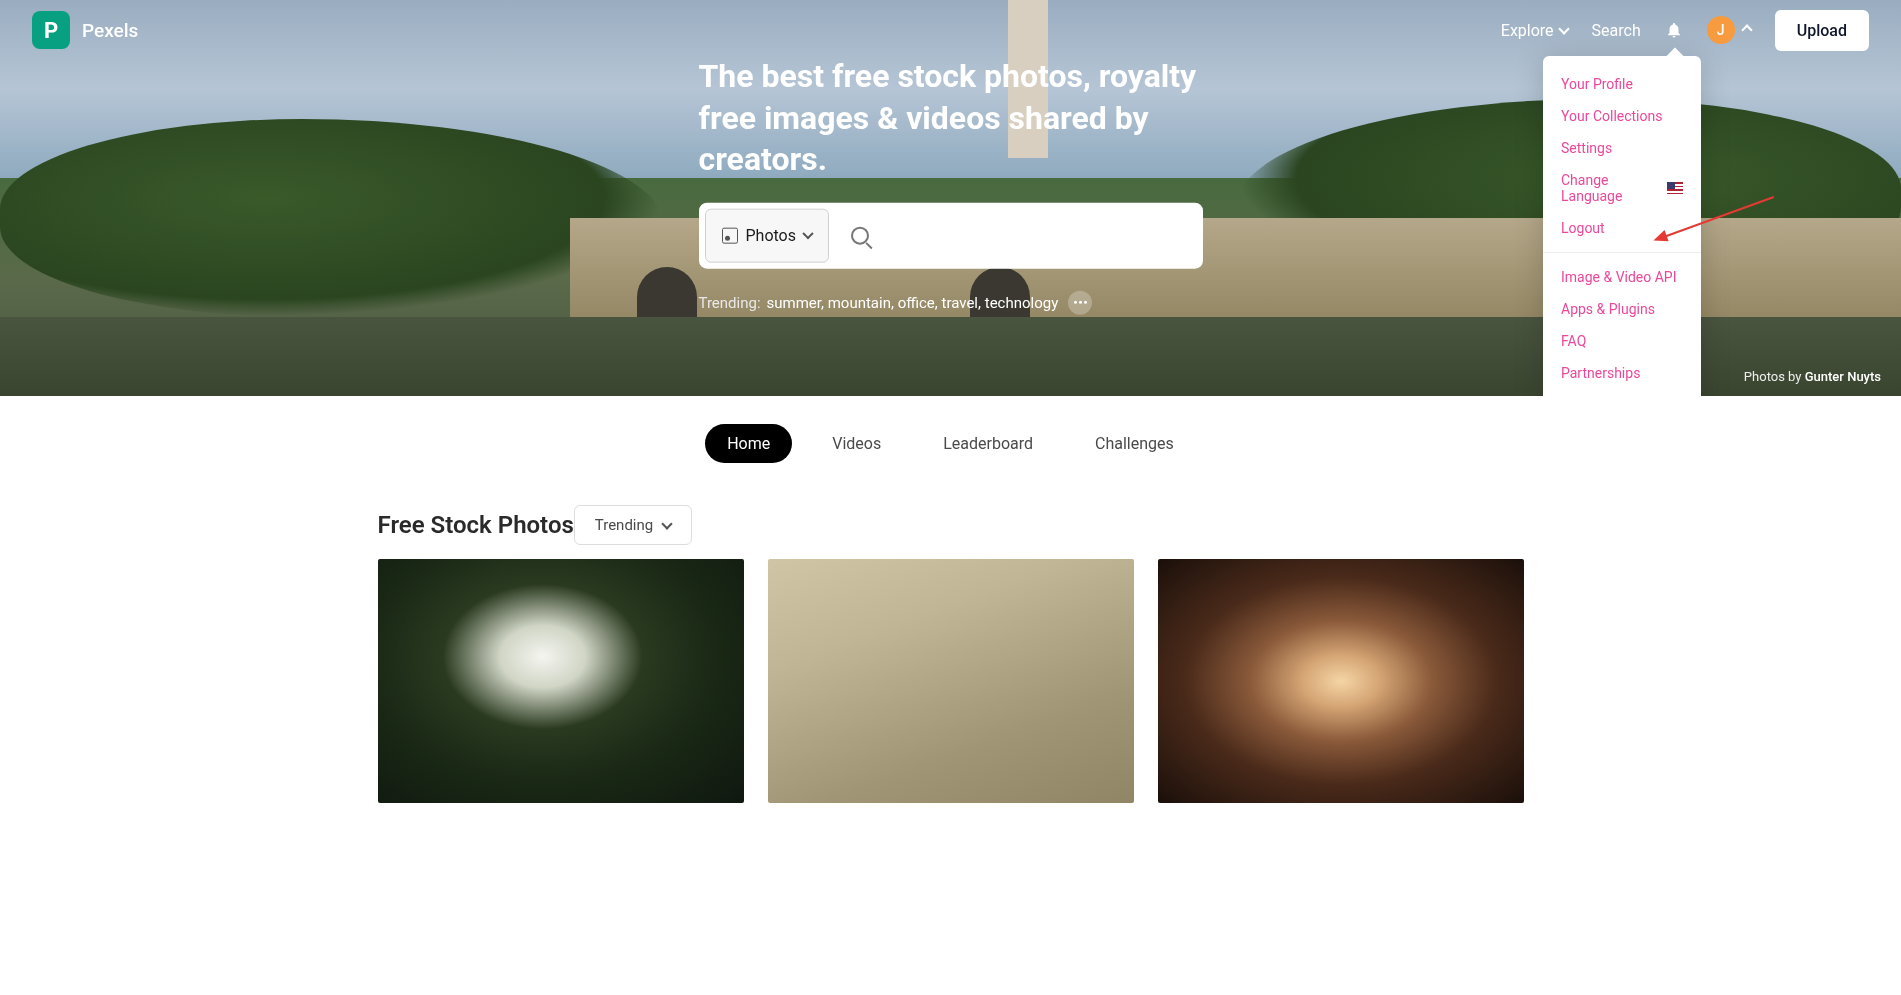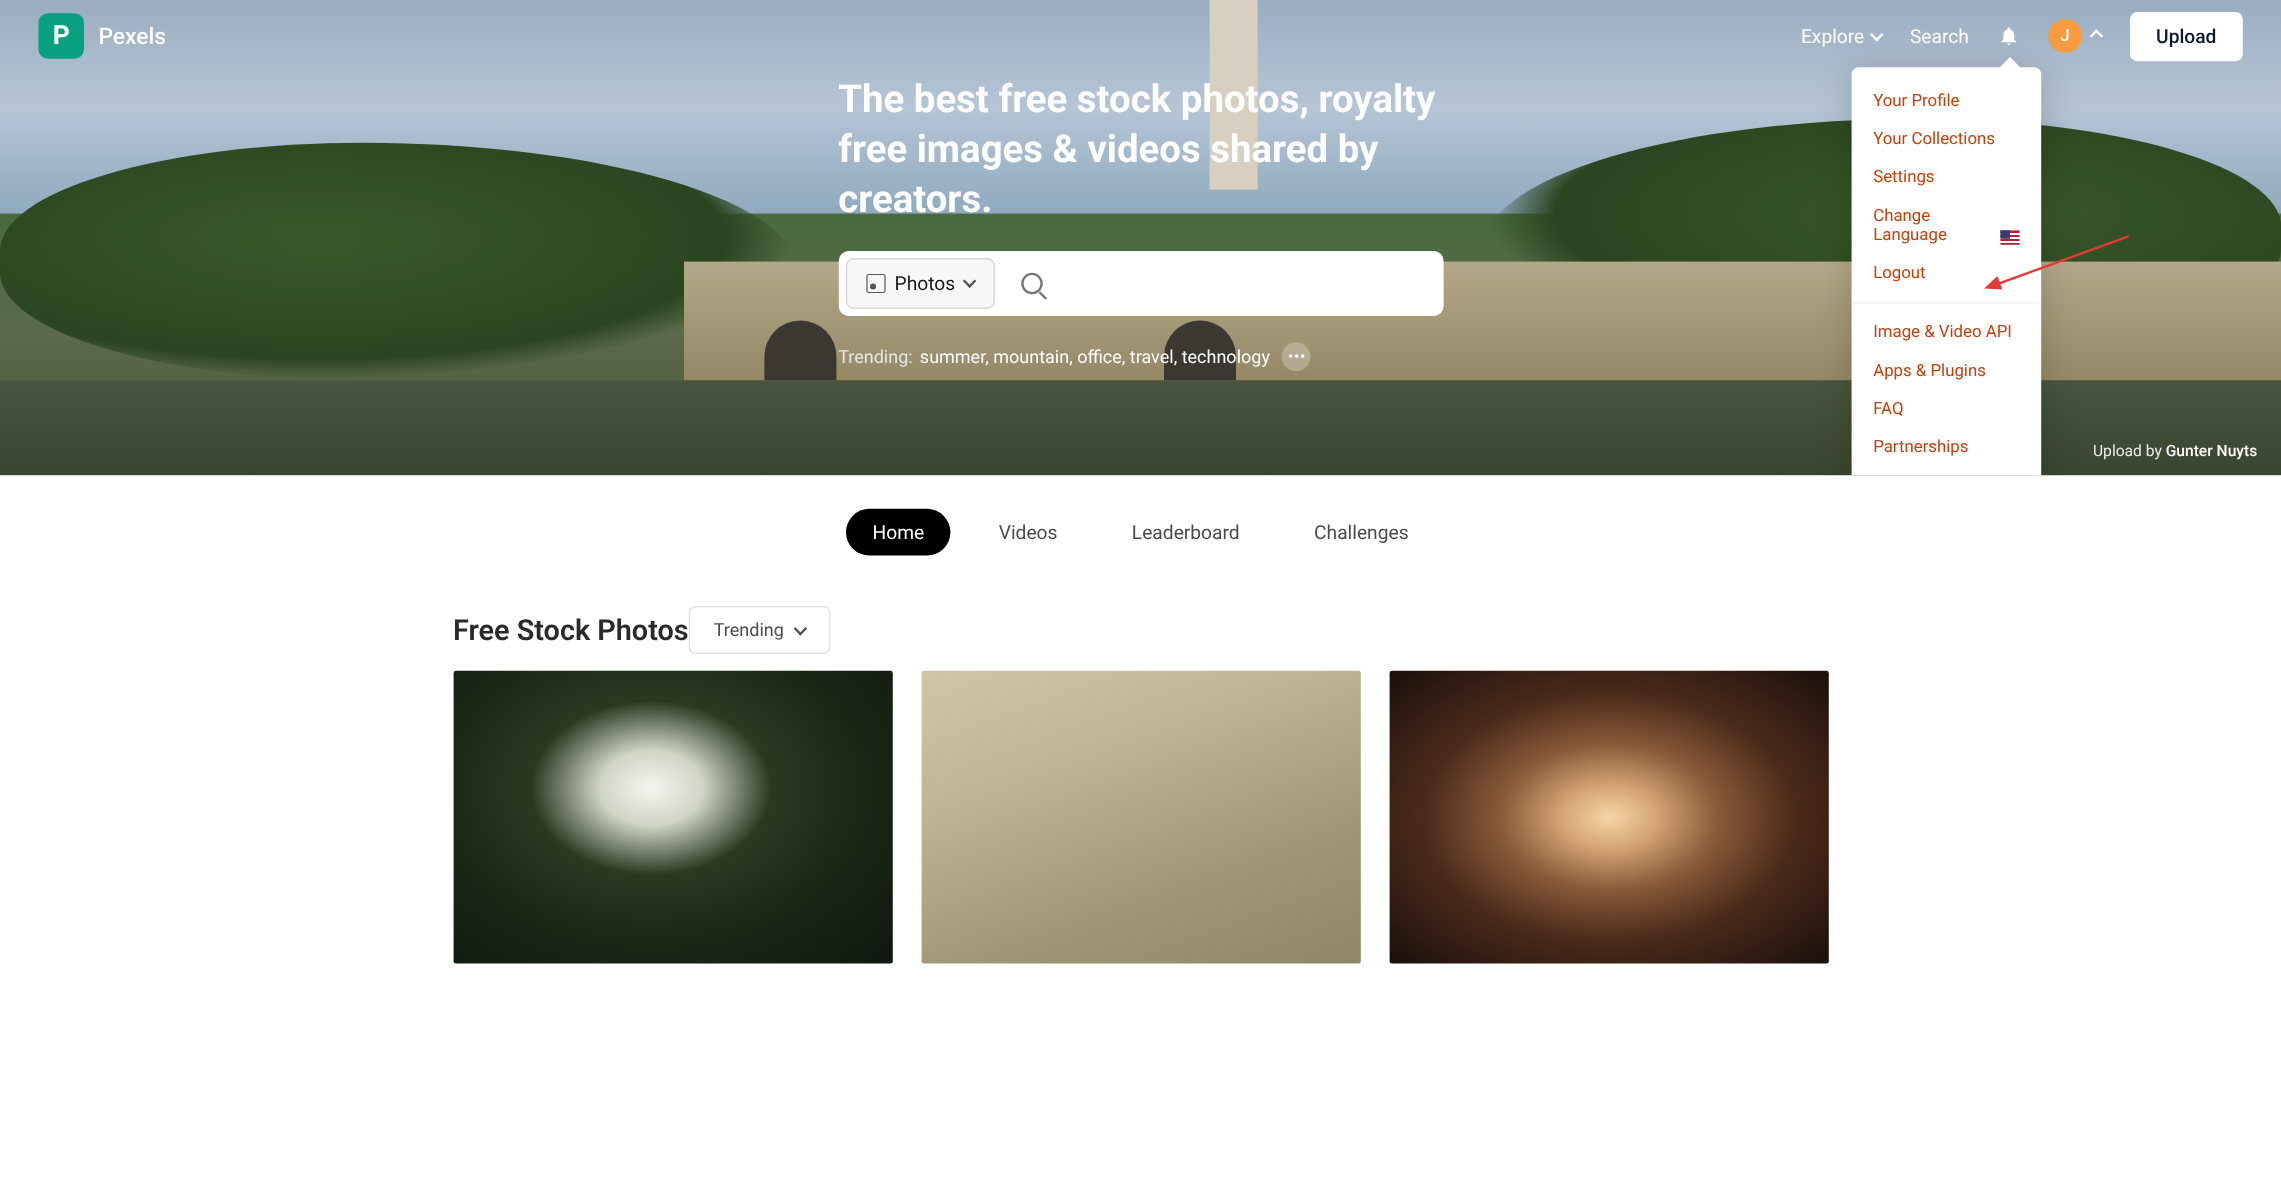--- a/index.html
+++ b/index.html
@@ -21,39 +21,39 @@
 .logo-text{color:#fff;font-size:19px;font-weight:500;}
 .nav-right{margin-left:auto;display:flex;align-items:center;gap:24px;}
 .nav-link{color:#fff;font-size:16px;cursor:pointer;display:flex;align-items:center;gap:6px;}
 .bell{color:#fff;cursor:pointer;}
 .avatar{width:28px;height:28px;border-radius:50%;background:#f89b3e;color:#fff;display:flex;align-items:center;justify-content:center;font-size:14px;font-weight:500;cursor:pointer;}
 .avatar-wrap{display:flex;align-items:center;gap:8px;cursor:pointer;position:relative;}
 .chev-up{border:solid #fff;border-width:0 2px 2px 0;display:inline-block;padding:3px;transform:rotate(-135deg);}
 .upload-btn{background:#fff;color:#0f172a;padding:11px 22px;border-radius:6px;font-size:16px;font-weight:500;cursor:pointer;border:none;}
 .hero-center{position:absolute;left:50%;top:50%;transform:translate(-50%,-55%);width:504px;text-align:left;z-index:5;}
 .hero-title{color:#fff;font-size:32px;font-weight:700;line-height:1.3;margin-bottom:22px;}
-.search-row{display:flex;height:54px;background:#fff;border-radius:8px;overflow:hidden;}
+.search-row{display:flex;height:66px;background:#fff;border-radius:8px;overflow:hidden;}
 .search-cat{display:flex;align-items:center;gap:8px;padding:0 16px;margin:6px;border:1px solid #d0d0d0;border-radius:6px;cursor:pointer;background:#f7f7f7;}
 .cat-icon{width:16px;height:16px;border:1.5px solid #555;border-radius:2px;position:relative;}
 .cat-icon::after{content:"";position:absolute;left:2px;bottom:2px;width:5px;height:5px;border-radius:50%;background:#555;}
 .chev-down{border:solid #555;border-width:0 2px 2px 0;display:inline-block;padding:3px;transform:rotate(45deg);margin-top:-3px;}
 .search-input{flex:1;border:none;padding:0 16px;font-size:16px;outline:none;color:#333;}
 .search-btn{width:50px;display:flex;align-items:center;justify-content:center;cursor:pointer;}
 .mag{width:18px;height:18px;border:2px solid #777;border-radius:50%;position:relative;}
 .mag::after{content:"";position:absolute;width:8px;height:2px;background:#777;bottom:-4px;right:-6px;transform:rotate(45deg);}
 .trending{margin-top:22px;color:#fff;font-size:15px;display:flex;align-items:center;gap:6px;flex-wrap:wrap;}
 .trend-label{color:#e8e8e8;}
 .trend-link{color:#fff;cursor:pointer;}
 .more-btn{width:24px;height:24px;border-radius:50%;background:rgba(255,255,255,0.25);display:flex;align-items:center;justify-content:center;cursor:pointer;margin-left:4px;}
 .more-btn span{width:3px;height:3px;background:#fff;border-radius:50%;margin:0 1px;}
 .photo-credit{position:absolute;bottom:12px;right:20px;color:#eee;font-size:13px;z-index:3;}
 .photo-credit a{color:#fff;font-weight:500;cursor:pointer;}
 .dropdown{position:absolute;top:56px;right:200px;width:158px;background:#fff;border-radius:6px;box-shadow:0 4px 30px rgba(0,0,0,.18);z-index:20;padding:12px 0;}
 .dropdown::before{content:"";position:absolute;top:-6px;right:20px;width:12px;height:12px;background:#fff;transform:rotate(45deg);}
-.dd-item{padding:8px 18px;font-size:14px;color:#c2410c;cursor:pointer;display:flex;align-items:flex-end;gap:8px;}
+.dd-item{padding:8px 18px;font-size:14px;color:#ec4899;cursor:pointer;display:flex;align-items:center;gap:8px;}
 .dd-hr{height:1px;background:#eee;margin:8px 0;}
 .flag{width:18px;height:12px;background:linear-gradient(180deg,#b22234 0 15%,#fff 15% 30%,#b22234 30% 45%,#fff 45% 60%,#b22234 60% 75%,#fff 75% 90%,#b22234 90%);position:relative;}
 .flag::before{content:"";position:absolute;left:0;top:0;width:8px;height:7px;background:#3c3b6e;}
 .arrow{position:absolute;top:237px;right:120px;z-index:30;pointer-events:none;}
 .arrow-line{width:120px;height:2px;background:#e53935;transform:rotate(-20deg);transform-origin:left center;}
 .arrow-head{position:absolute;left:-8px;top:-5px;width:0;height:0;border-right:14px solid #e53935;border-top:6px solid transparent;border-bottom:6px solid transparent;transform:rotate(-20deg);}
 .tabs{display:flex;justify-content:center;gap:18px;padding:28px 0;}
 .tab{padding:10px 22px;border-radius:22px;font-size:16px;color:#4a4a4a;cursor:pointer;}
 .tab.active{background:#000;color:#fff;}
 .section-head{max-width:1146px;margin:0 auto;display:flex;align-items:center;justify-content:flex-start;padding:14px 0;}
@@ -120,21 +120,21 @@
       <span id="trend-links"><span class="trend-link">summer</span><span>, </span><span class="trend-link">mountain</span><span>, </span><span class="trend-link">office</span><span>, </span><span class="trend-link">travel</span><span>, </span><span class="trend-link">technology</span></span>
       <span class="more-btn">
           <span></span>
           <span></span>
           <span></span>
         </span>
     </div>
   </div>
 
   <div class="photo-credit">
-    <span>Upload by </span><a>Gunter Nuyts</a>
+    <span>Photos by </span><a>Gunter Nuyts</a>
   </div>
 
   <div class="dropdown">
     <div id="dd-sec1">
         <div class="dd-item">
           <span>Your Profile</span>
         </div>
         <div class="dd-item">
           <span>Your Collections</span>
         </div>

